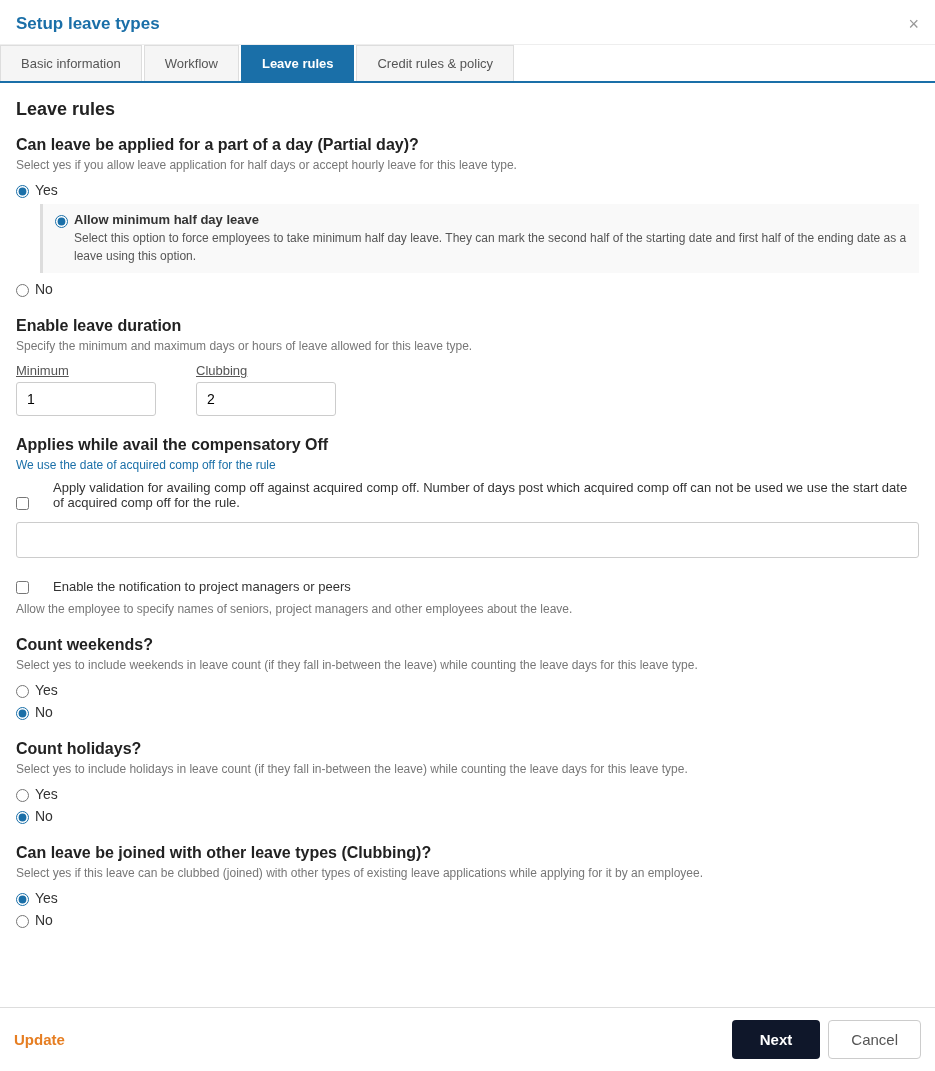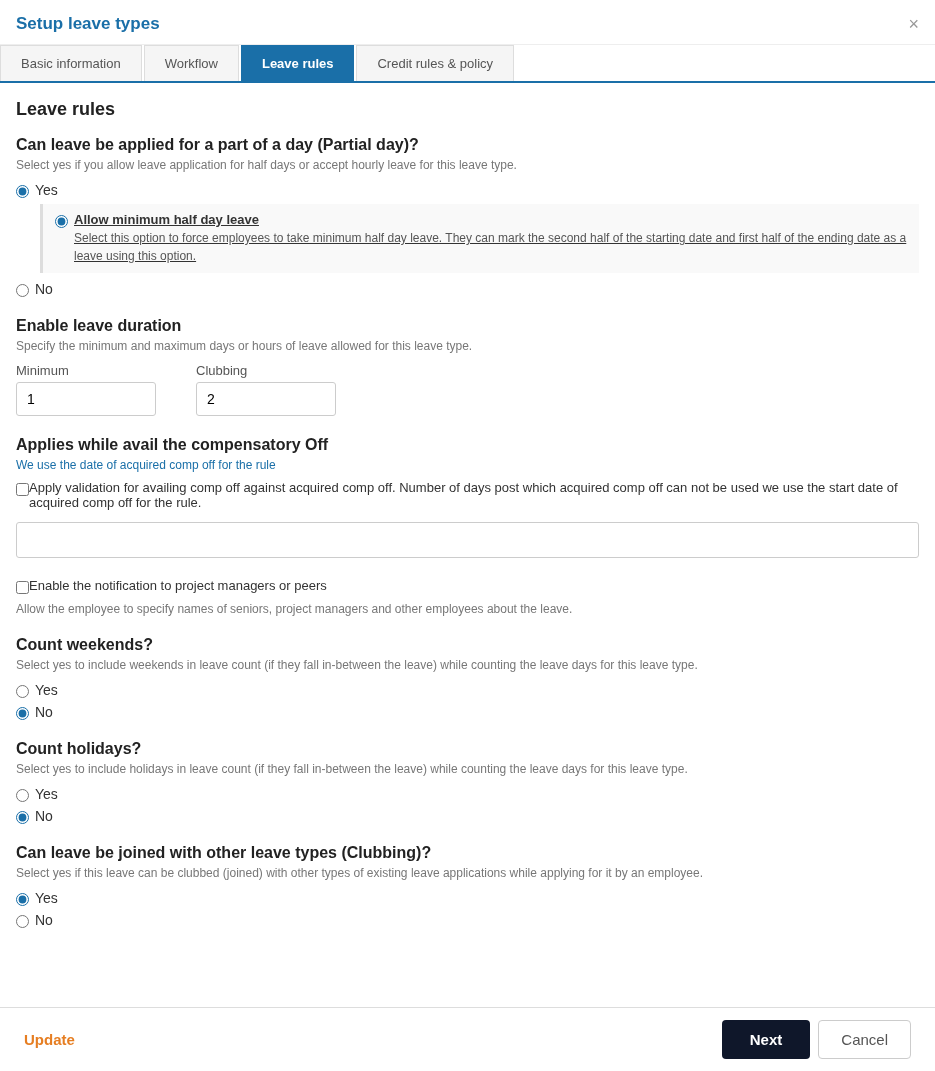--- a/index.html
+++ b/index.html
@@ -106,21 +106,20 @@
       font-size: 14px;
       color: #333;
     }
 
     .nested-option {
       margin-left: 24px;
       margin-bottom: 8px;
       background: #f9f9f9;
       border-left: 3px solid #ddd;
       padding: 8px 12px;
-      text-decoration: underline;
     }
 
     .nested-option label {
       display: flex;
       align-items: flex-start;
       gap: 6px;
       cursor: pointer;
     }
 
     .nested-option input[type="radio"] {
@@ -155,35 +154,36 @@
       display: flex;
       gap: 40px;
       margin-top: 10px;
     }
 
     .duration-field label {
       display: block;
       font-size: 13px;
       color: #555;
       margin-bottom: 4px;
+      text-decoration: underline;
     }
 
     .duration-field input {
       width: 140px;
       padding: 8px 10px;
       border: 1px solid #ccc;
       border-radius: 3px;
       font-size: 14px;
     }
 
     
     .checkbox-item {
       display: flex;
-      align-items: flex-start;
-      gap: 0;
+      align-items: flex-end;
+      gap: 24px;
       margin-bottom: 8px;
     }
 
     .checkbox-item input[type="checkbox"] {
       margin-top: 3px;
       flex-shrink: 0;
       accent-color: #1a6fa8;
     }
 
     .checkbox-label {
@@ -221,21 +221,21 @@
     }
 
     
     .modal-footer {
       position: fixed;
       bottom: 0;
       left: 0;
       width: 935px;
       background: #fff;
       border-top: 1px solid #ddd;
-      padding: 12px 24px;
+      padding: 12px 14px;
       display: flex;
       align-items: center;
       justify-content: space-between;
     }
 
     .update-btn {
       background: none;
       border: none;
       color: #e67e22;
       font-size: 15px;

